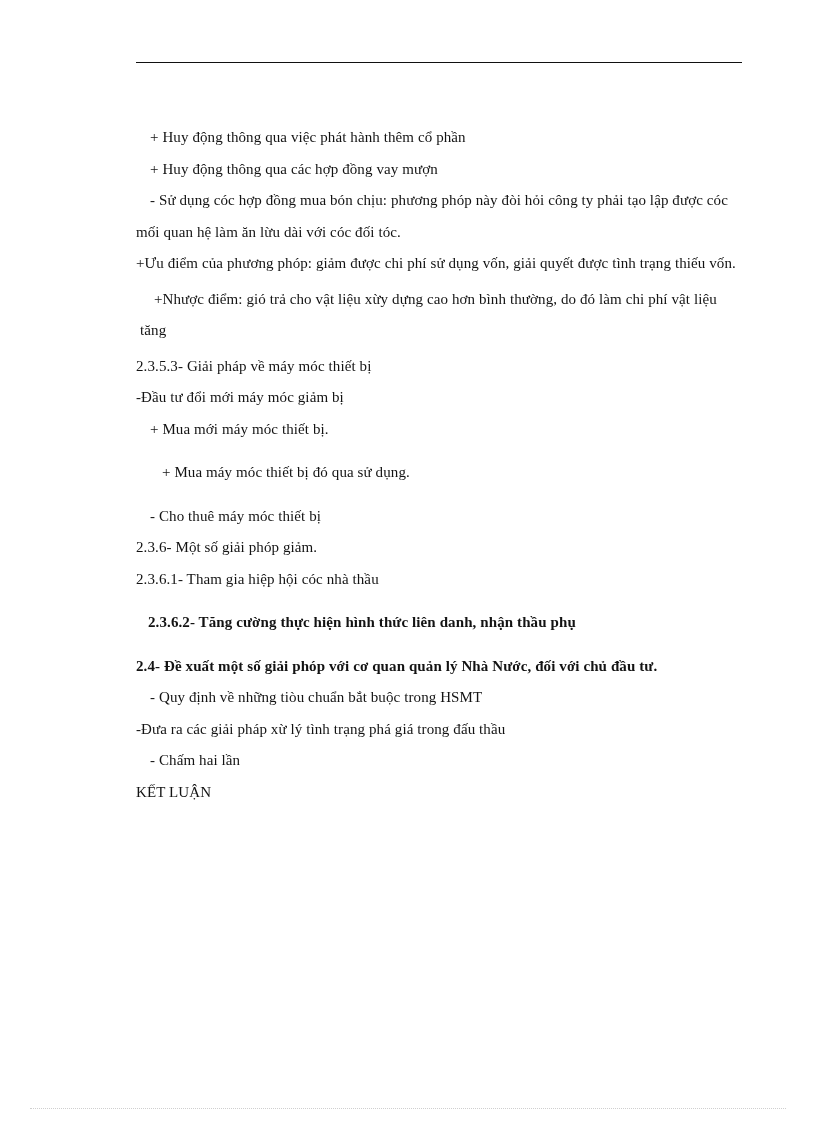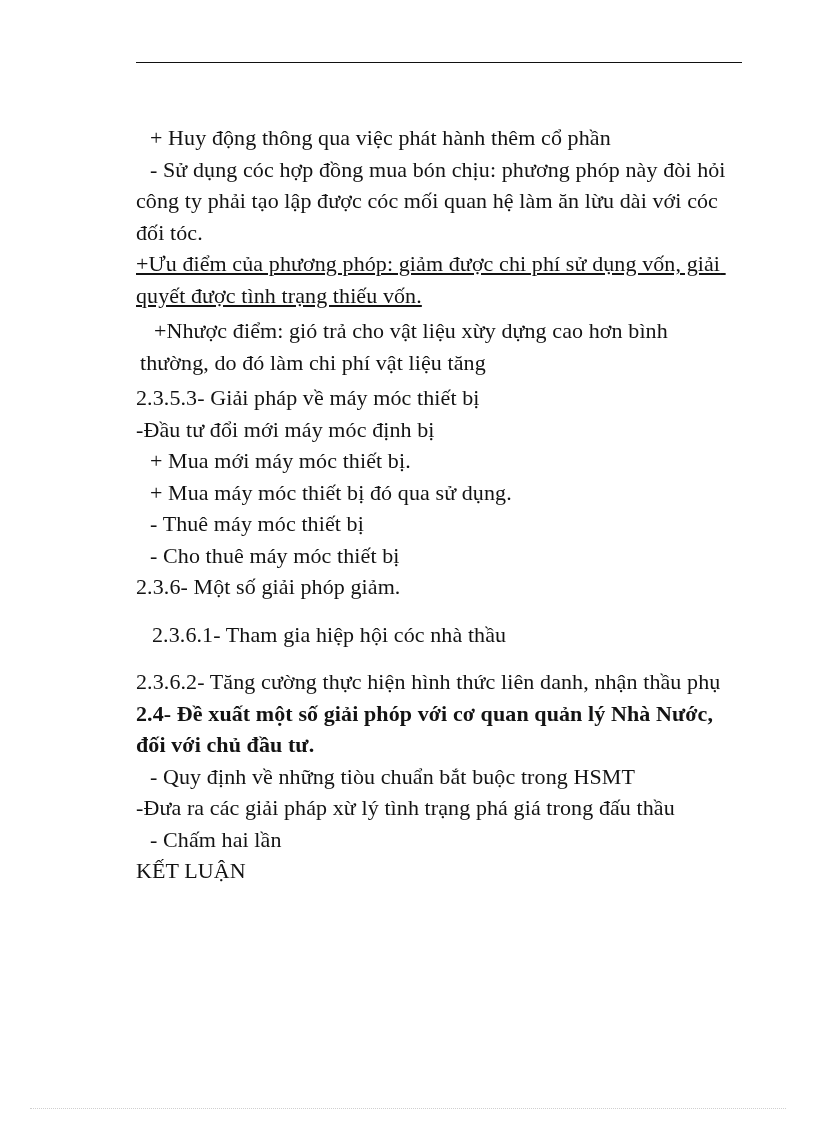--- a/index.html
+++ b/index.html
@@ -36,21 +36,21 @@
     height: 0;
     border-top: 1px dotted #cfcfcf;
   }
   .content {
     position: absolute;
     left: 136px;
     top: 122px;
     width: 610px;
   }
   .line {
-    font-size: 22px;
+    font-size: 15px;
     line-height: 31.5px;
     color: #131313;
     white-space: pre-wrap;
     letter-spacing: 0.1px;
   }
   .indent {
     text-indent: 14px;
   }
   .no-indent {
     text-indent: 0;
@@ -58,32 +58,32 @@
 </style>
 </head>
 <body>
 
 <div class="page">
 
   <div class="top-rule"></div>
 
   <div class="content">
     <p class="line indent" style="margin: 0px;">+ Huy động thông qua việc phát hành thêm cổ phần</p>
+    <p class="line indent" style="margin: 0px;">+ Huy động thông qua các hợp đồng vay mượn</p>
     <p class="line indent" style="margin: 0px;">- Sử dụng cóc hợp đồng mua bón chịu: phương phóp này đòi hỏi công ty phải tạo lập được cóc mối quan hệ làm ăn lừu dài với cóc đối tóc.</p>
-    <p class="line no-indent" style="margin: 0px; text-decoration: underline;">+Ưu điểm của phương phóp: giảm được chi phí sử dụng vốn, giải quyết được tình trạng thiếu vốn.</p>
+    <p class="line no-indent" style="margin: 0px;">+Ưu điểm của phương phóp: giảm được chi phí sử dụng vốn, giải quyết được tình trạng thiếu vốn.</p>
     <p class="line indent" style="margin: 4px;">+Nhược điểm: gió trả cho vật liệu xừy dựng cao hơn bình thường, do đó làm chi phí vật liệu tăng</p>
     <p class="line no-indent" style="margin: 0px;">2.3.5.3- Giải pháp về máy móc thiết bị</p>
-    <p class="line no-indent" style="margin: 0px;">-Đầu tư đổi mới máy móc định bị</p>
+    <p class="line no-indent" style="margin: 0px;">-Đầu tư đổi mới máy móc giảm bị</p>
     <p class="line indent" style="margin: 0px;">+ Mua mới máy móc thiết bị.</p>
-    <p class="line indent" style="margin: 0px;">+ Mua máy móc thiết bị đó qua sử dụng.</p>
-    <p class="line indent" style="margin: 0px;">- Thuê máy móc thiết bị</p>
+    <p class="line indent" style="margin: 12px;">+ Mua máy móc thiết bị đó qua sử dụng.</p>
     <p class="line indent" style="margin: 0px;">- Cho thuê máy móc thiết bị</p>
     <p class="line no-indent" style="margin: 0px;">2.3.6- Một số giải phóp giảm.</p>
-    <p class="line no-indent" style="margin: 16px;">2.3.6.1- Tham gia hiệp hội cóc nhà thầu</p>
-    <p class="line no-indent" style="margin: 0px;">2.3.6.2- Tăng cường thực hiện hình thức liên danh, nhận thầu phụ</p>
+    <p class="line no-indent" style="margin: 0px;">2.3.6.1- Tham gia hiệp hội cóc nhà thầu</p>
+    <p class="line no-indent" style="margin: 12px; font-weight: bold;">2.3.6.2- Tăng cường thực hiện hình thức liên danh, nhận thầu phụ</p>
     <p class="line no-indent" style="margin: 0px; font-weight: bold;">2.4- Đề xuất một số giải phóp với cơ quan quản lý Nhà Nước, đối với chủ đầu tư.</p>
     <p class="line indent" style="margin: 0px;">- Quy định về những tiòu chuẩn bắt buộc trong HSMT</p>
     <p class="line no-indent" style="margin: 0px;">-Đưa ra các giải pháp xừ lý tình trạng phá giá trong đấu thầu</p>
     <p class="line indent" style="margin: 0px;">- Chấm hai lần</p>
     <p class="line no-indent" style="margin: 0px;">KẾT LUẬN</p>
   </div>
 
   <div class="bottom-rule"></div>
 </div>
 

